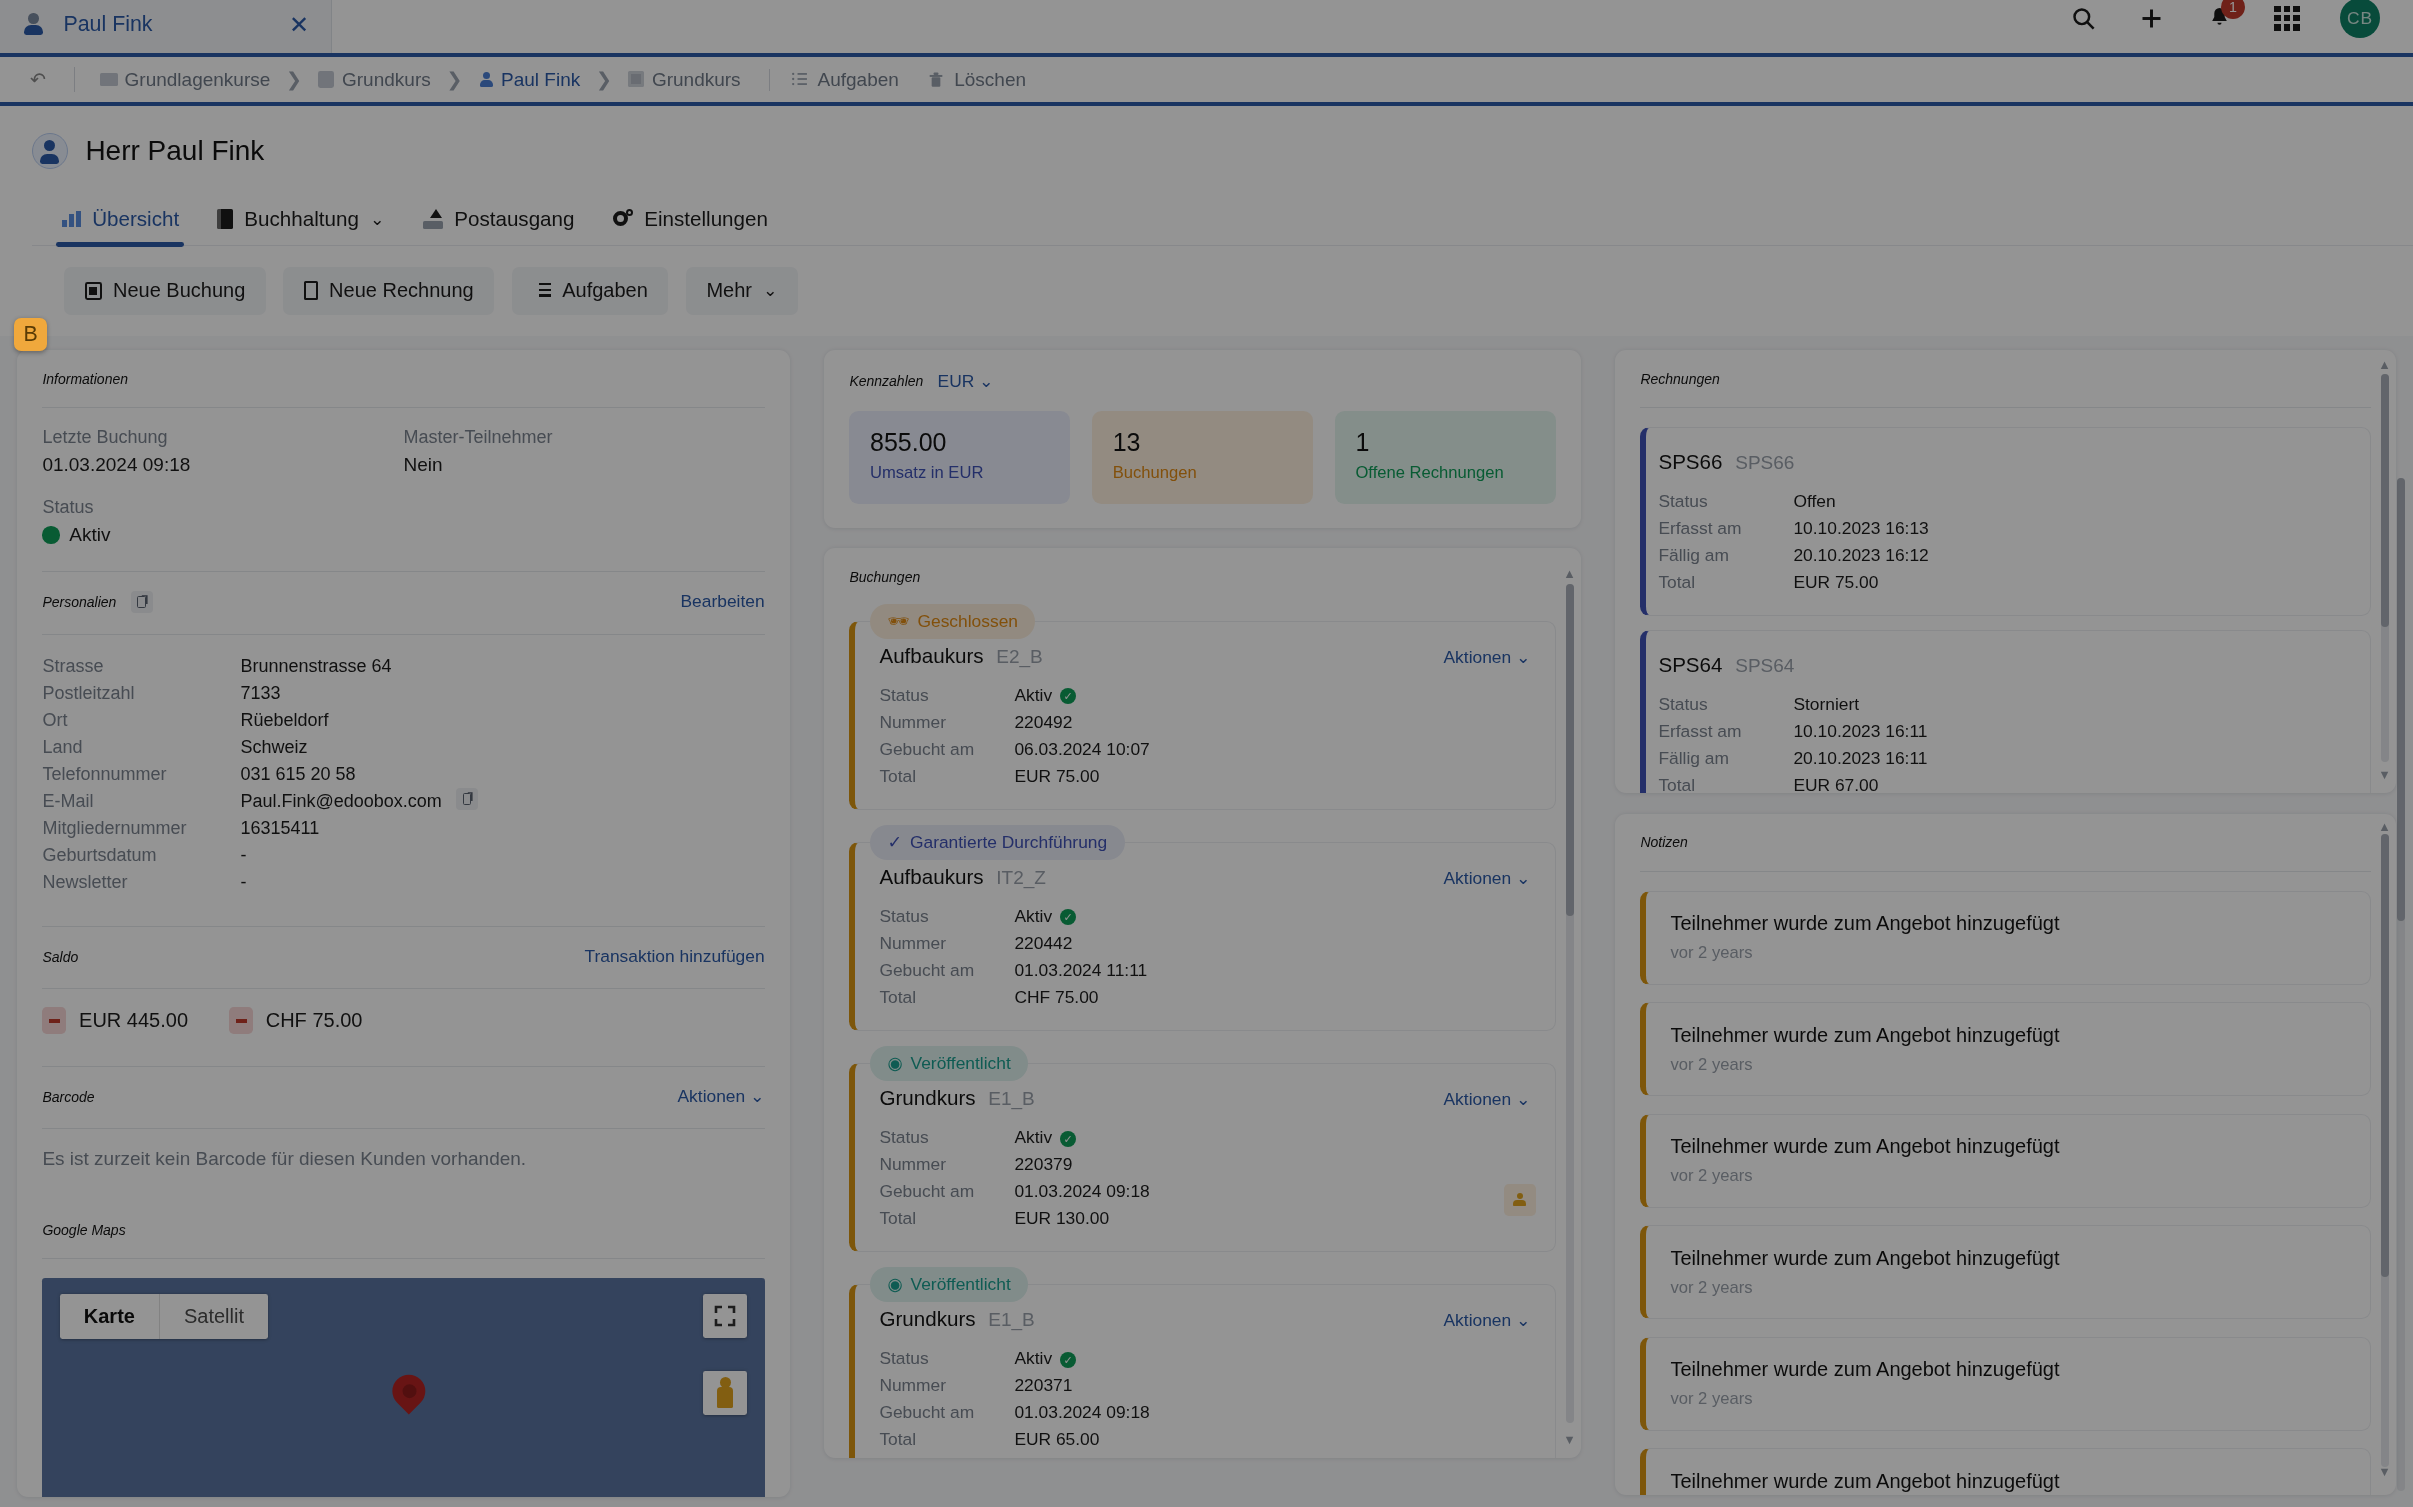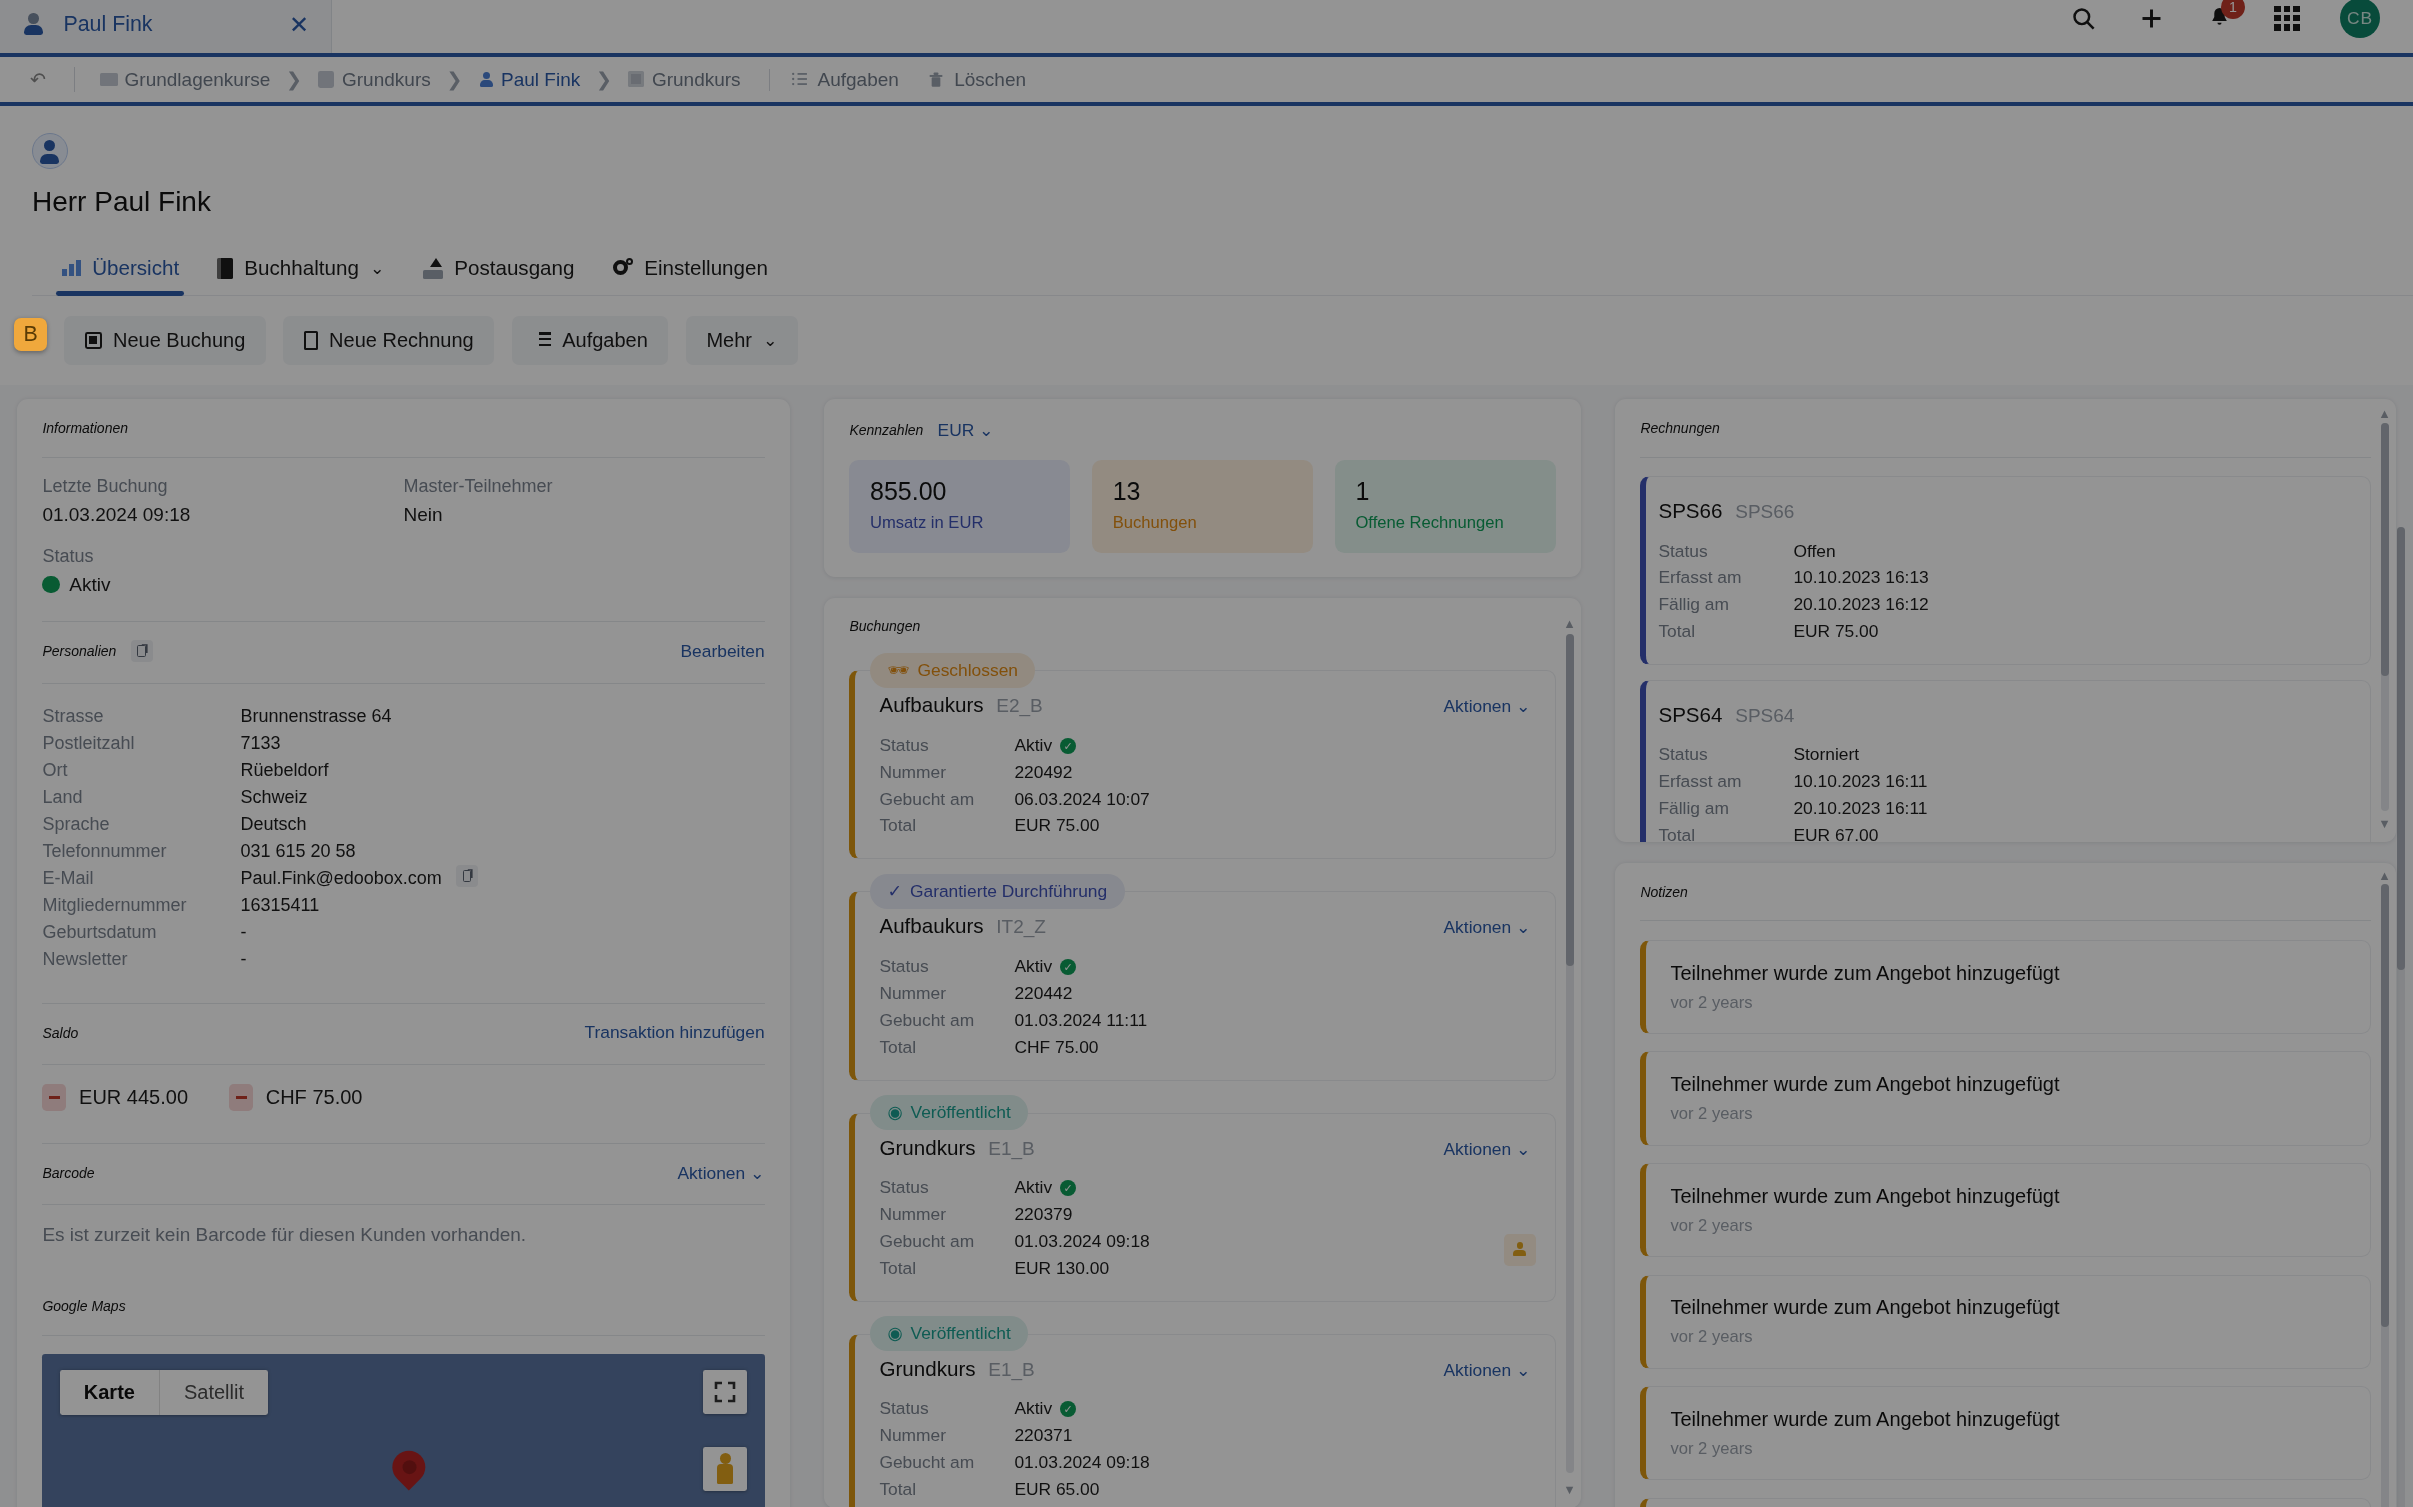--- a/index.html
+++ b/index.html
@@ -78,21 +78,21 @@
   .sq-folder { width: 17.4px; height: 13.5px; background: #c3c9d2; border-radius: 1.6px; }
   .sq-box { width: 16px; height: 16.6px; background: #c3c9d2; border-radius: 2.4px; }
   .sq-person { width:16px;height:16px; position:relative; }
   .sq-person .h { position:absolute; width:7.1px;height:7.1px;border-radius:50%;background:#4a7fd4;left:4.7px;top:0;}
   .sq-person .b { position:absolute; width:13.5px;height:7.1px;border-radius:4.7px 4.7px 1.6px 1.6px;background:#4a7fd4;left:1.6px;top:8.7px;}
   .sq-dark { width: 16px; height: 16px; background: #b5bbc5; border-radius: 1.6px;
       border: 3.2px solid #cdd2da; }
 
   
   .pagehead { padding: 27px 0 0 32px; background:#fff; }
-  .ph-row { display: flex; gap: 17.4px; flex-direction: column; }
+  .ph-row { display: flex; align-items: center; gap: 17.4px; }
   .ph-avatar {
     width: 36px; height: 36px; border-radius: 50%; border: 1.6px solid #b9cdf0;
     background: #eaf1fd; position: relative;
   }
   .ph-avatar .h { position:absolute; width:11px;height:11px;border-radius:50%;
       background:#2c5aa8; left:11px; top:6.3px;}
   .ph-avatar .b { position:absolute; width:19px;height:10.3px;border-radius:7.1px 7.1px 2.4px 2.4px;
       background:#2c5aa8; left:7.1px; top:20px;}
   .ph-title { font-size: 28px; color: #141414; }
 
@@ -481,24 +481,20 @@
             </div>
           <div class="kv">
             <span class="k">Ort</span>
             <span class="v">Rüebeldorf</span>
             </div>
           <div class="kv">
             <span class="k">Land</span>
             <span class="v">Schweiz</span>
             </div>
           <div class="kv">
-            <span class="k">Sprache</span>
-            <span class="v">Deutsch</span>
-            </div>
-          <div class="kv">
             <span class="k">Telefonnummer</span>
             <span class="v">031 615 20 58</span>
             </div>
           <div class="kv">
             <span class="k">E-Mail</span>
             <span class="v">Paul.Fink@edoobox.com</span>
             <span class="copy-ico" style="margin-left:14.2px;">
                 <i></i>
               </span>
             </div>

